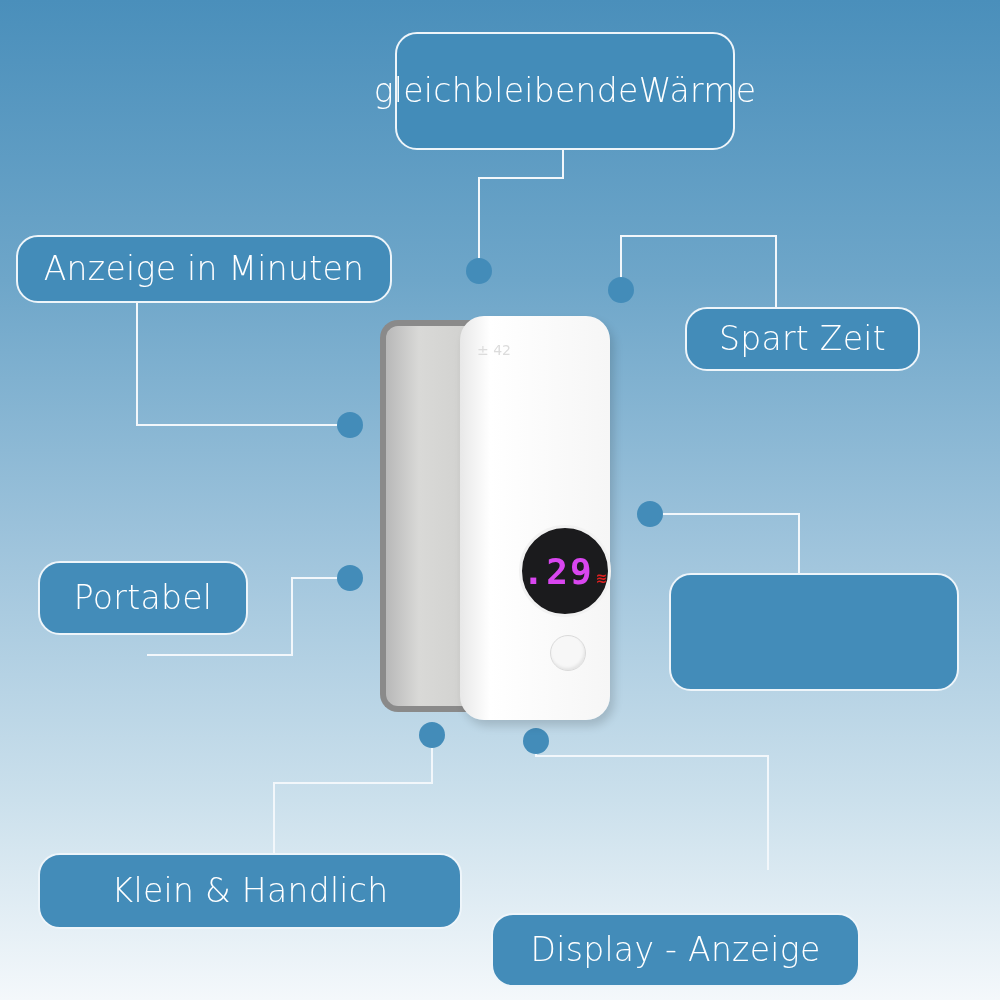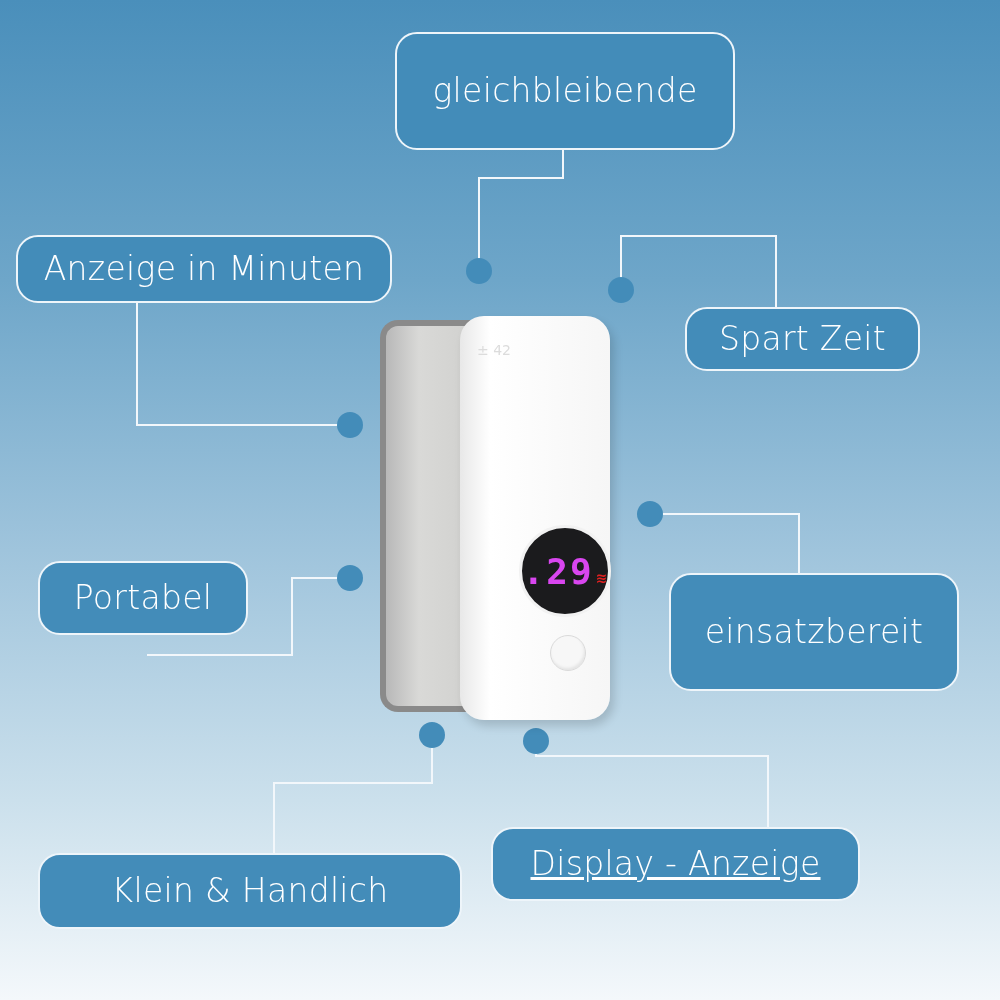--- a/index.html
+++ b/index.html
@@ -59,43 +59,43 @@
 <div class="dot" style="left:466px;top:258px;"></div>
 <div class="dot" style="left:608px;top:277px;"></div>
 <div class="dot" style="left:337px;top:412px;"></div>
 <div class="dot" style="left:637px;top:501px;"></div>
 <div class="dot" style="left:337px;top:565px;"></div>
 <div class="dot" style="left:419px;top:722px;"></div>
 <div class="dot" style="left:523px;top:728px;"></div>
 
 <div class="label" style="left:395px;top:32px;width:340px;height:118px;flex-direction:row;">
   <span>gleichbleibende</span>
+  <span>Wärme</span>
 </div>
 
 <div class="label" style="left:16px;top:235px;width:376px;height:68px;">
   <span>Anzeige in Minuten</span>
 </div>
 
 <div class="label" style="left:685px;top:307px;width:235px;height:64px;">
   <span>Spart Zeit</span>
 </div>
 
 <div class="label" style="left:38px;top:561px;width:210px;height:74px;">
   <span>Portabel</span>
 </div>
 
 <div class="label" style="left:669px;top:573px;width:290px;height:118px;flex-direction:column;">
-  <span>einsatzbereit</span>
 </div>
 
 <div class="label" style="left:38px;top:853px;width:424px;height:76px;align-items:center;">
   <span>Klein &amp; Handlich</span>
 </div>
 
-<div class="label" style="left:491px;top:827px;width:369px;height:74px;text-decoration:underline;">
+<div class="label" style="left:491px;top:913px;width:369px;height:74px;">
   <span>Display - Anzeige</span>
 </div>
 
 <div class="device">
   <div class="wrap"></div>
   <div class="body-case"></div>
   <div class="emboss">± 42</div>
   <div class="screen">
     <span class="digits">.29</span>
     <span class="heat">≋</span>

